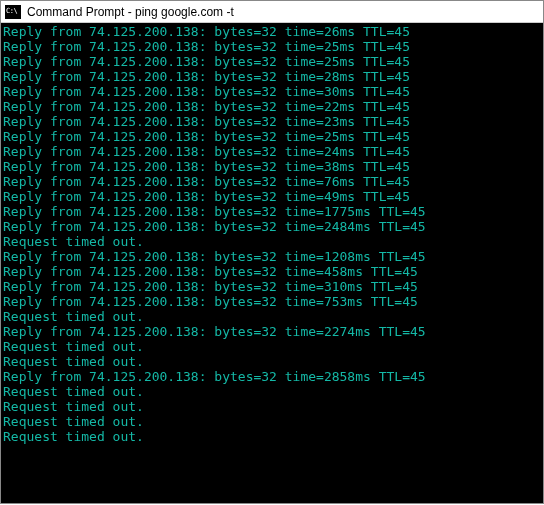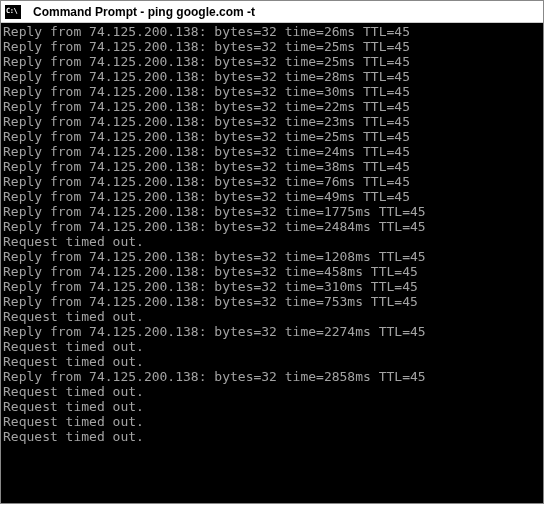--- a/index.html
+++ b/index.html
@@ -15,23 +15,22 @@
       width: 544px;
       border: 1px solid #888;
       background: #000;
     }
     .titlebar {
       height: 22px;
       background: #fff;
       display: flex;
       align-items: center;
       padding: 0 4px;
-      gap: 12px;
+      gap: 6px;
       border-bottom: 1px solid #ccc;
-      font-weight: bold;
     }
     .titlebar-icon {
       width: 16px;
       height: 14px;
       background: #000;
       position: relative;
       display: inline-block;
     }
     .titlebar-icon::before {
       content: "C:\\";
@@ -42,21 +41,21 @@
       top: 2px;
       left: 1px;
       letter-spacing: -0.5px;
     }
     .titlebar-text {
       font-size: 12px;
       color: #000;
     }
     .terminal {
       background: #000;
-      color: #a3a3a3;
+      color: #14b8a6;
       font-family: Consolas, "Lucida Console", monospace;
       font-size: 13px;
       line-height: 15px;
       padding: 1px 2px;
       white-space: pre;
       min-height: 480px;
     }
     .terminal-line {
       display: block;
     }

